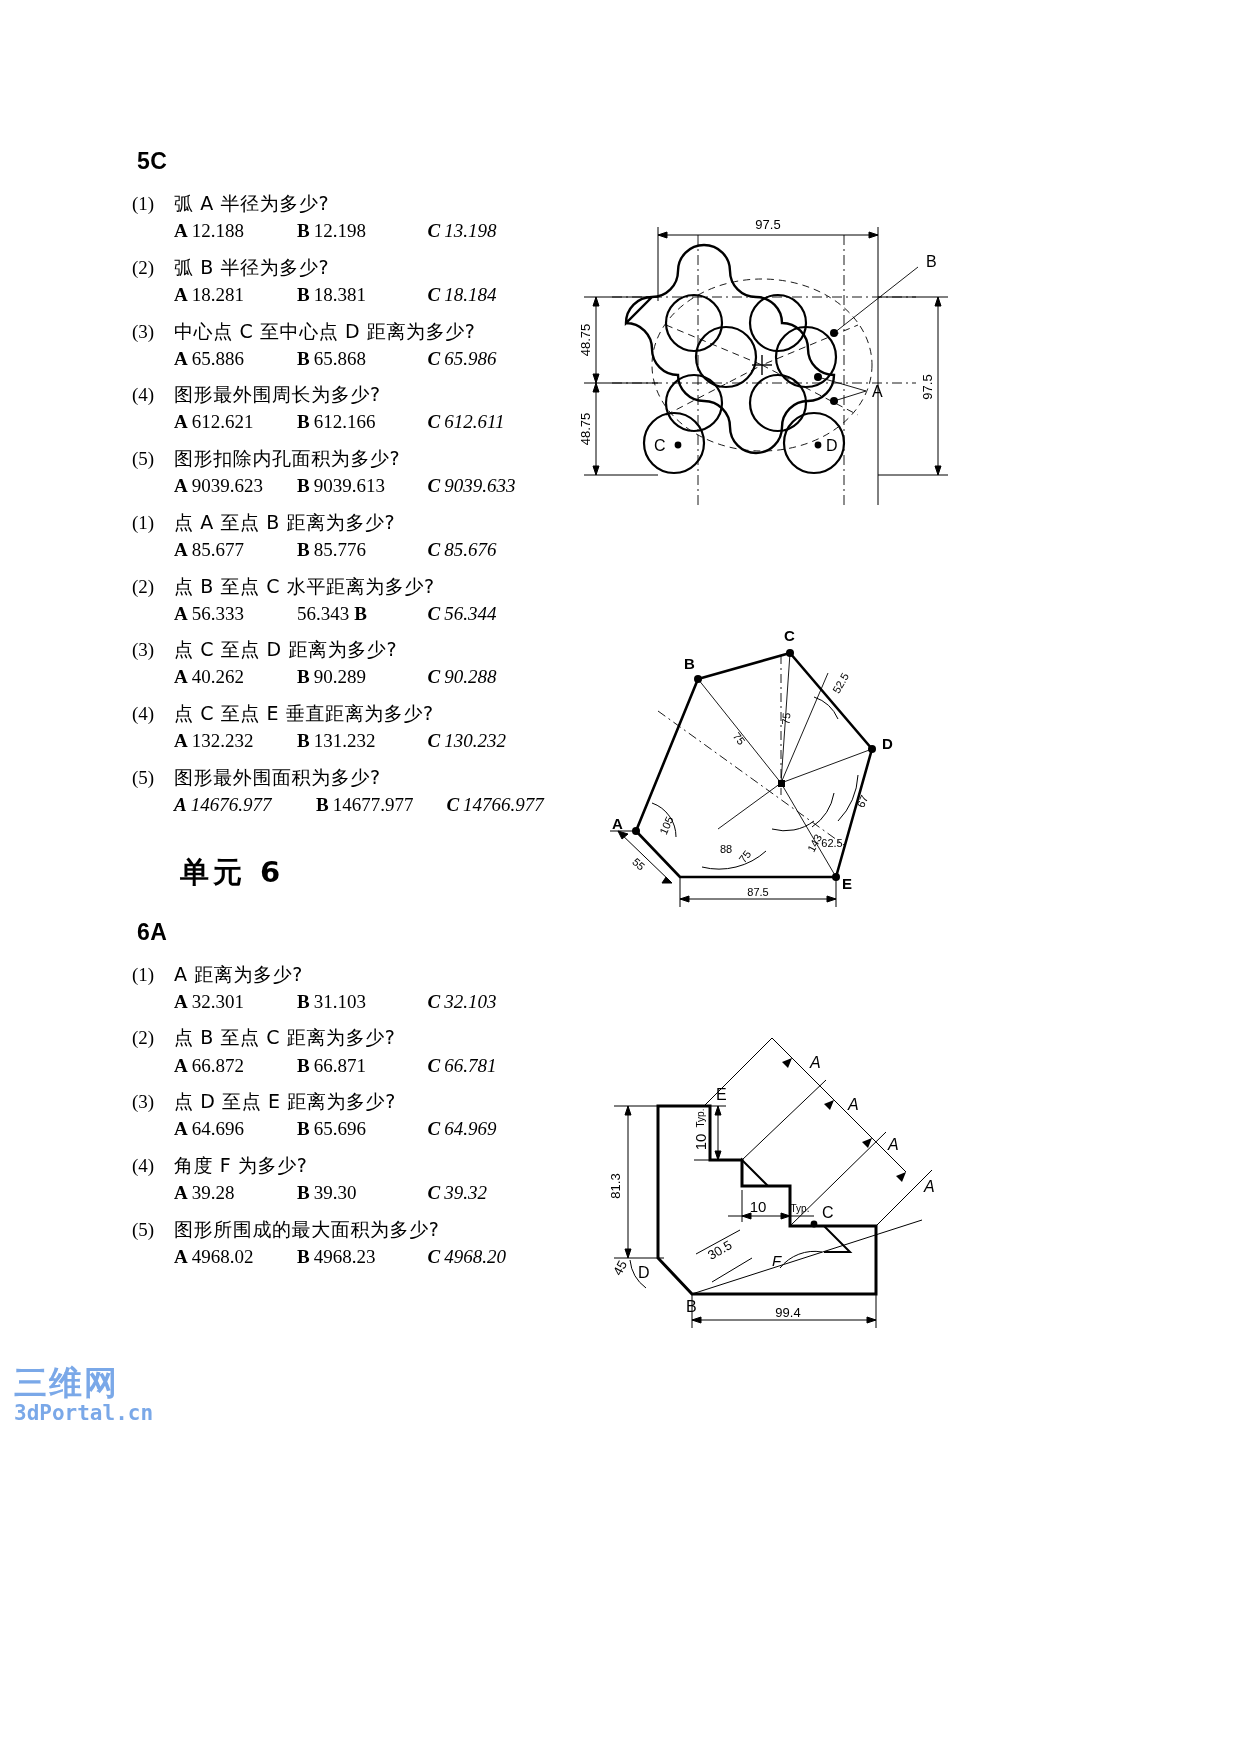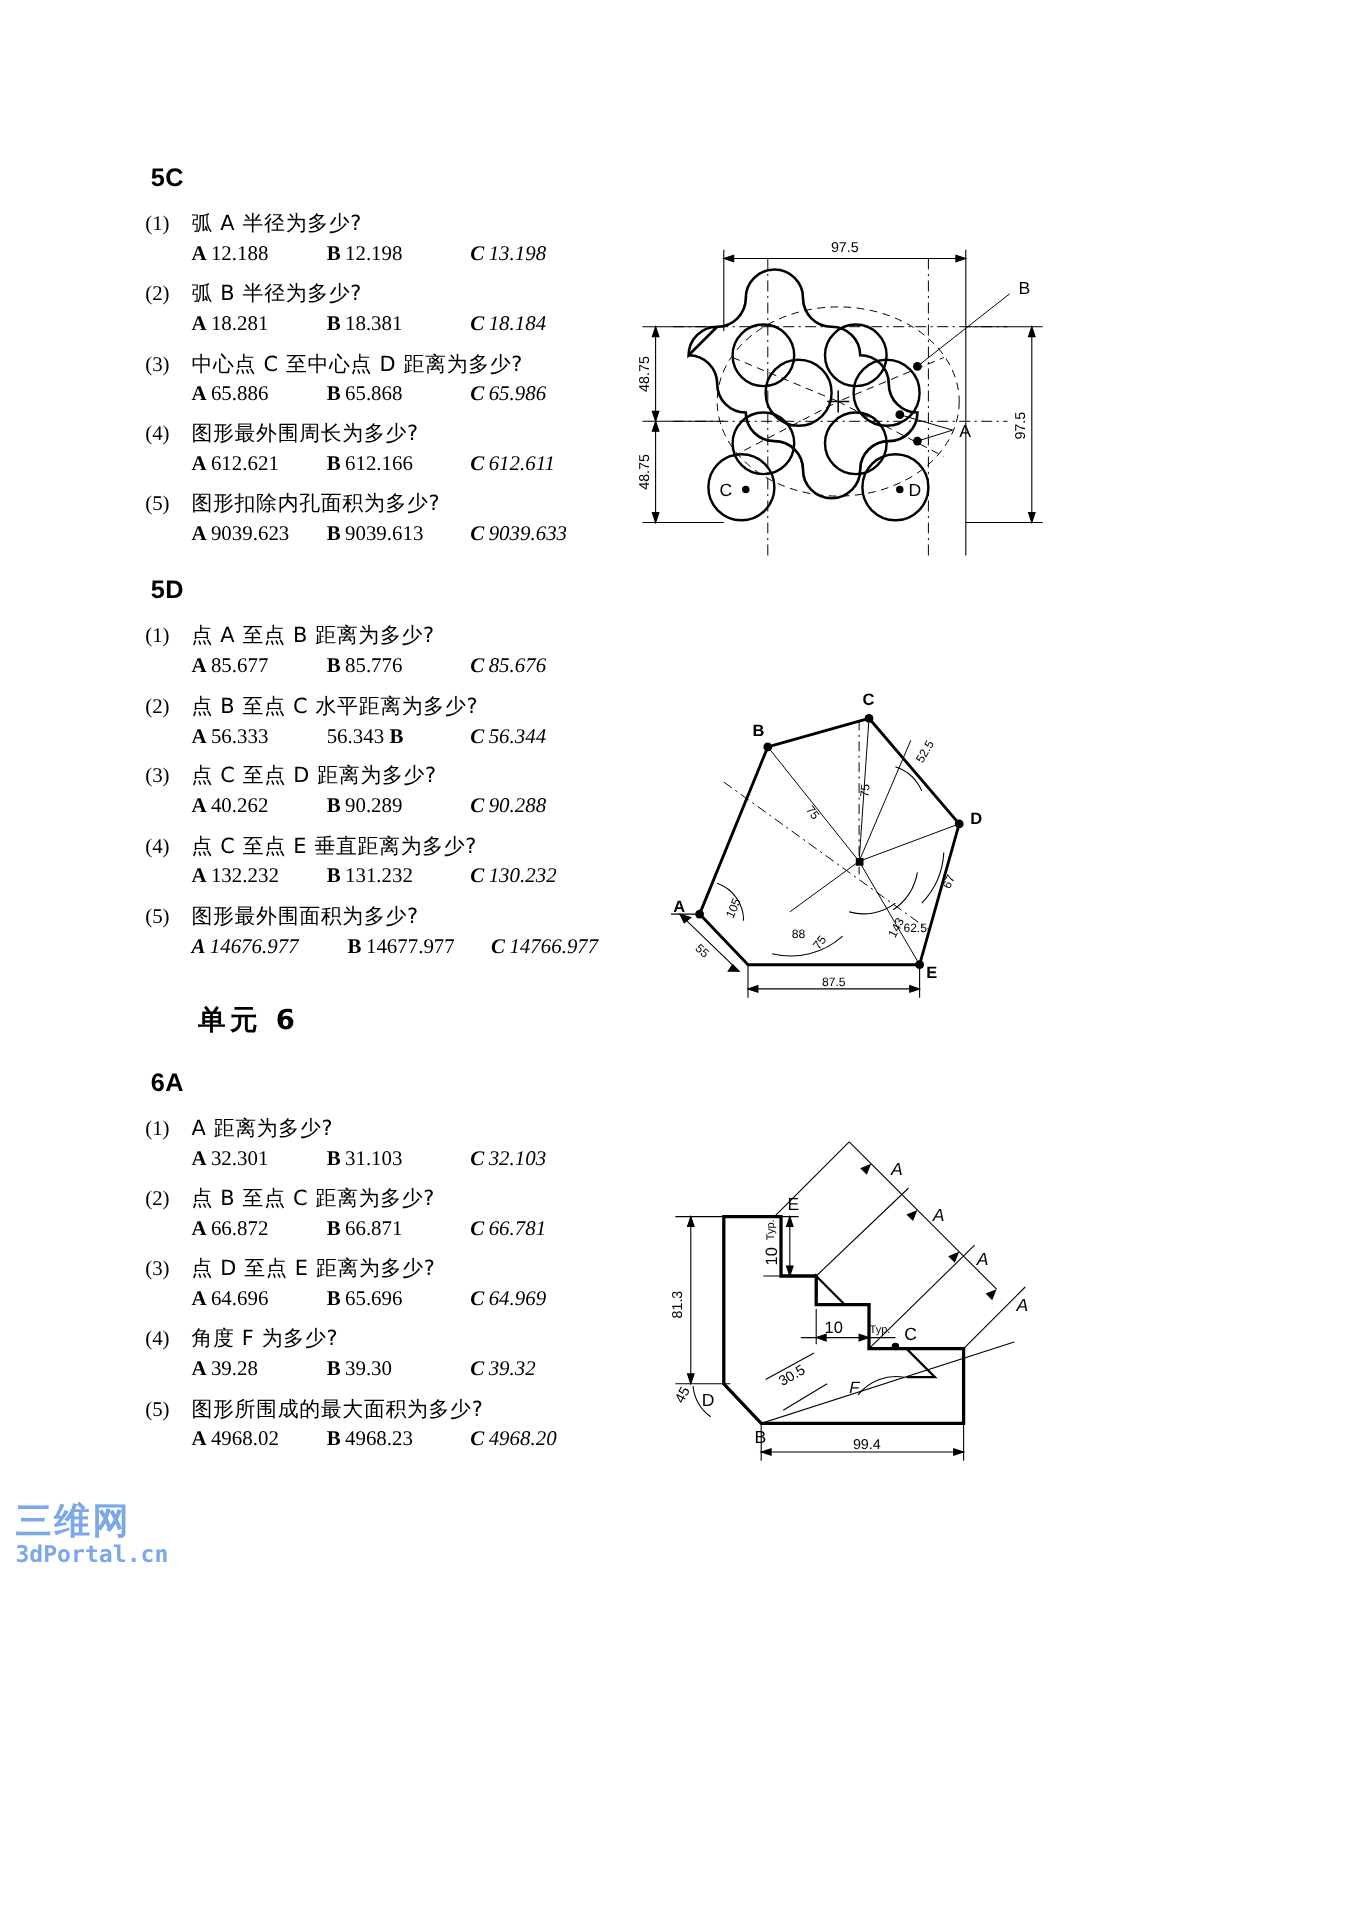--- a/index.html
+++ b/index.html
@@ -34,21 +34,21 @@
     font-family: "Liberation Sans", "DejaVu Sans", sans-serif;
     font-weight: bold;
     font-size: 23px;
     letter-spacing: 0.5px;
     margin: 0 0 18px 5px;
     line-height: 1;
   }
   .unit-heading {
     font-family: "DejaVu Sans", "Liberation Sans", sans-serif;
     font-weight: bold;
-    font-size: 25px;
+    font-size: 29px;
     letter-spacing: 4px;
     margin: 40px 0 34px 48px;
     line-height: 1;
   }
   .qblock {
     margin-bottom: 11px;
   }
   .qline {
     display: flex;
     align-items: baseline;
@@ -177,21 +177,20 @@
         <span class="qnum">(5)</span>
         <span class="qtext">图形扣除内孔面积为多少?</span>
       </div>
       <div class="answers">
         <span class="ans a0"><span class="lbl">A</span><span class="val">9039.623</span></span>
         <span class="ans a1"><span class="lbl">B</span><span class="val">9039.613</span></span>
         <span class="ans a2"><span class="lbl">C</span><span class="val">9039.633</span></span>
       </div>
     </div>
 
-    <div class="section-heading" style="margin-top:26px;">5D</div>
 
     <div class="qblock">
       <div class="qline">
         <span class="qnum">(1)</span>
         <span class="qtext">点 A 至点 B 距离为多少?</span>
       </div>
       <div class="answers">
         <span class="ans a0"><span class="lbl">A</span><span class="val">85.677</span></span>
         <span class="ans a1"><span class="lbl">B</span><span class="val">85.776</span></span>
         <span class="ans a2"><span class="lbl">C</span><span class="val">85.676</span></span>

